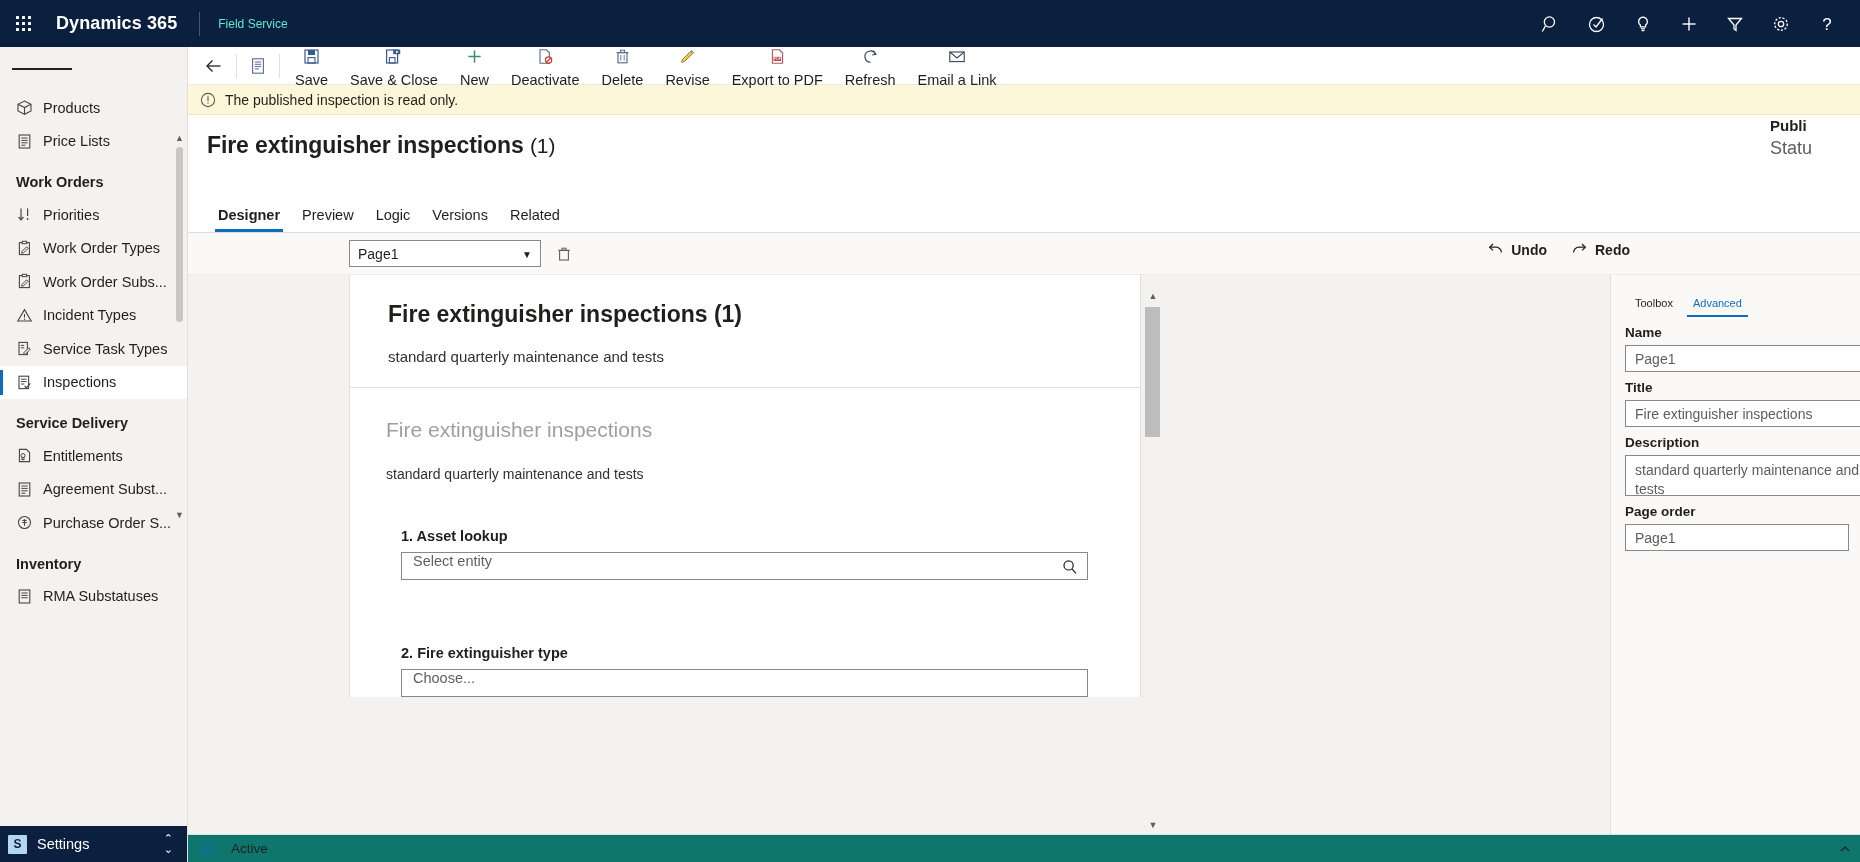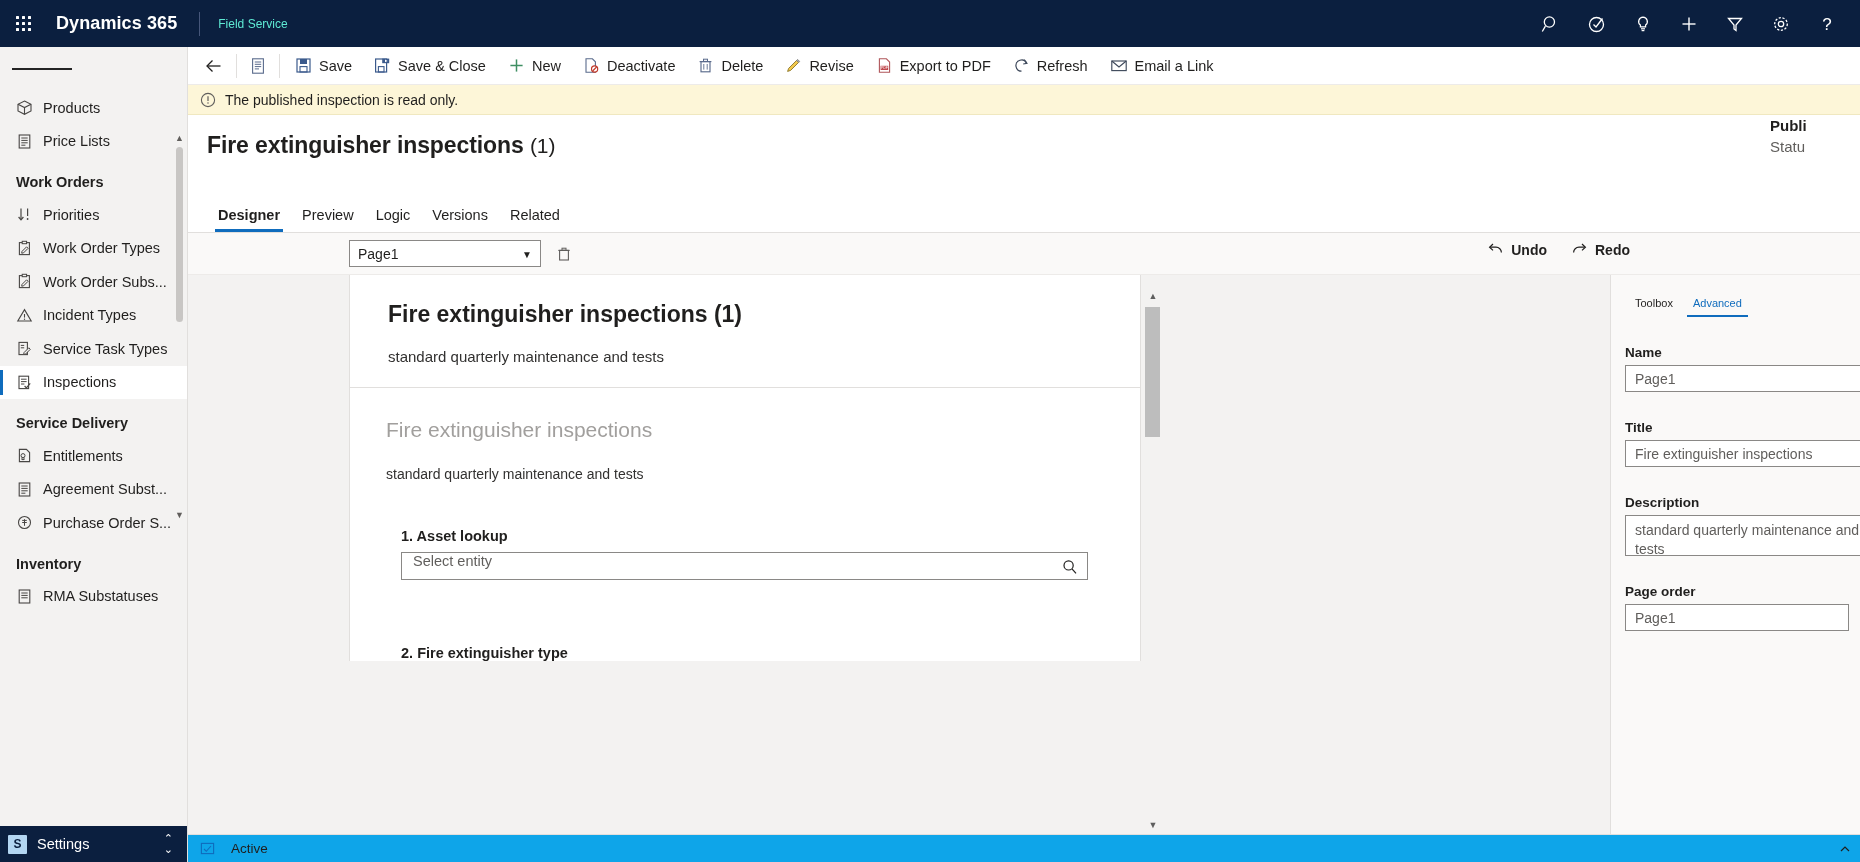--- a/index.html
+++ b/index.html
@@ -77,39 +77,39 @@
   
   .cmdbar {
     height:38px; background:#ffffff; border-bottom:1px solid #edebe9;
     display:flex; align-items:center; padding-left:8px;
   }
   .cmd-back { width:36px; height:36px; display:flex; align-items:center; justify-content:center; cursor:pointer; color:#201f1e; }
   .cmd-vsep { width:1px; height:24px; background:#e1dfdd; margin:0 4px; }
   .cmd-iconbtn { width:34px; height:36px; display:flex; align-items:center; justify-content:center; cursor:pointer; }
   .cmd-btn {
     height:36px; display:flex; align-items:center; gap:7px; padding:0 11px;
-    font-size:14.5px; color:#201f1e; cursor:pointer; white-space:nowrap;
+    font-size:14.5px; color:#201f1e; cursor:pointer; white-space:nowrap;flex-direction:column;
   }
   .cmd-btn .ci { display:flex; align-items:center; }
 
   
   .notif {
     height:30px; background:#fdf6d8; border-bottom:1px solid #f0e8c0;
     display:flex; align-items:center; padding-left:12px; font-size:14px; color:#201f1e;
   }
   .notif .ni { margin-right:9px; display:flex; align-items:center; }
 
   
   .formhead { position:relative; height:79px; padding:17px 0 0 19px; }
   .formhead h1 { margin:0; font-size:23px; font-weight:600; color:#201f1e; letter-spacing:-0.1px; }
   .formhead h1 .paren { font-weight:400; font-size:21px; }
   .formhead .sub { font-size:13.5px; color:#605e5c; margin-top:4px; }
   .head-right { position:absolute; right:0; top:2px; width:90px; }
   .head-right .hr-val { font-size:15px; font-weight:bold; color:#201f1e; }
-  .head-right .hr-lbl { font-size:15px; color:#605e5c; margin-top:4px; }
+  .head-right .hr-lbl { font-size:18px; color:#605e5c; margin-top:4px; }
 
   
   .tabs { height:39px; display:flex; align-items:flex-end; padding-left:19px; border-bottom:1px solid #e1dfdd; }
   .tab {
     position:relative; font-size:14.5px; color:#201f1e; padding:0 11px 9px 11px; cursor:pointer;
   }
   .tab.active { font-weight:bold; }
   .tab.active::after {
     content:""; position:absolute; left:8px; right:8px; bottom:0; height:2.6px; background:#0f6cbd;
   }
@@ -164,36 +164,36 @@
 
   
   .props {
     position:absolute; right:0; top:0; width:250px; bottom:0;
     background:#faf9f8; border-left:1px solid #e1dfdd;
   }
   .props-tabs { display:flex; padding:0 0 0 14px; height:42px; align-items:flex-end; }
   .ptab { position:relative; font-size:11px; color:#201f1e; padding:0 10px 8px 10px; cursor:pointer; }
   .ptab.active { color:#0f6cbd; }
   .ptab.active::after { content:""; position:absolute; left:4px; right:4px; bottom:0; height:2.4px; background:#0f6cbd; }
-  .pfield { padding:0 0 0 14px; margin-top:28px; }
+  .pfield { padding:0 0 0 14px; margin-top:8px; }
   .pfield .pf-label { font-size:13.5px; font-weight:bold; color:#201f1e; margin-bottom:5px; }
   .pf-input {
     width:253px; height:27px; border:1px solid #8a8886; background:#ffffff;
     font-size:14px; color:#605e5c; display:flex; align-items:center; padding:0 9px;
   }
   .pf-textarea {
     position:relative; width:253px; height:41px; border:1px solid #8a8886; background:#ffffff;
     font-size:14px; color:#605e5c; padding:5px 9px; line-height:19px; overflow:hidden;
   }
   .pf-input.plain { width:224px; }
 
   
   .statusbar {
     position:absolute; left:0; bottom:0; width:1672px; height:28px;
-    background:#0ea5e9; border-top:1px solid #e1dfdd; display:flex; align-items:center;
+    background:#0f766e; border-top:1px solid #e1dfdd; display:flex; align-items:center;
   }
   .sb-icon { margin-left:12px; display:flex; align-items:center; color:#0f6cbd; }
   .sb-text { margin-left:16px; font-size:13.5px; color:#201f1e; }
   .sb-right { position:absolute; right:8px; display:flex; align-items:center; color:#201f1e; }
 </style>
 </head>
 <body>
 
 <div id="app">
 
@@ -622,20 +622,23 @@
                   <svg width="18" height="18" viewBox="0 0 18 18">
                       <circle cx="7.6" cy="7.4" r="4.6" stroke="#201f1e" stroke-width="1.2" fill="none"></circle>
                       <line x1="11" y1="10.9" x2="15" y2="15.4" stroke="#201f1e" stroke-width="1.2"></line>
                     </svg>
                 </span>
               </div>
             </div>
 
             <div class="q-block second">
               <div class="q-label"><span>2.</span> <span>Fire extinguisher type</span></div>
+              <div class="q-input">
+                <span>Choose...</span>
+              </div>
             </div>
           </div>
         </div>
 
         <div class="cv-sb">
           <div class="arrow-up">▲</div>
           <div class="thumb"></div>
           <div class="arrow-dn">▼</div>
         </div>
 

